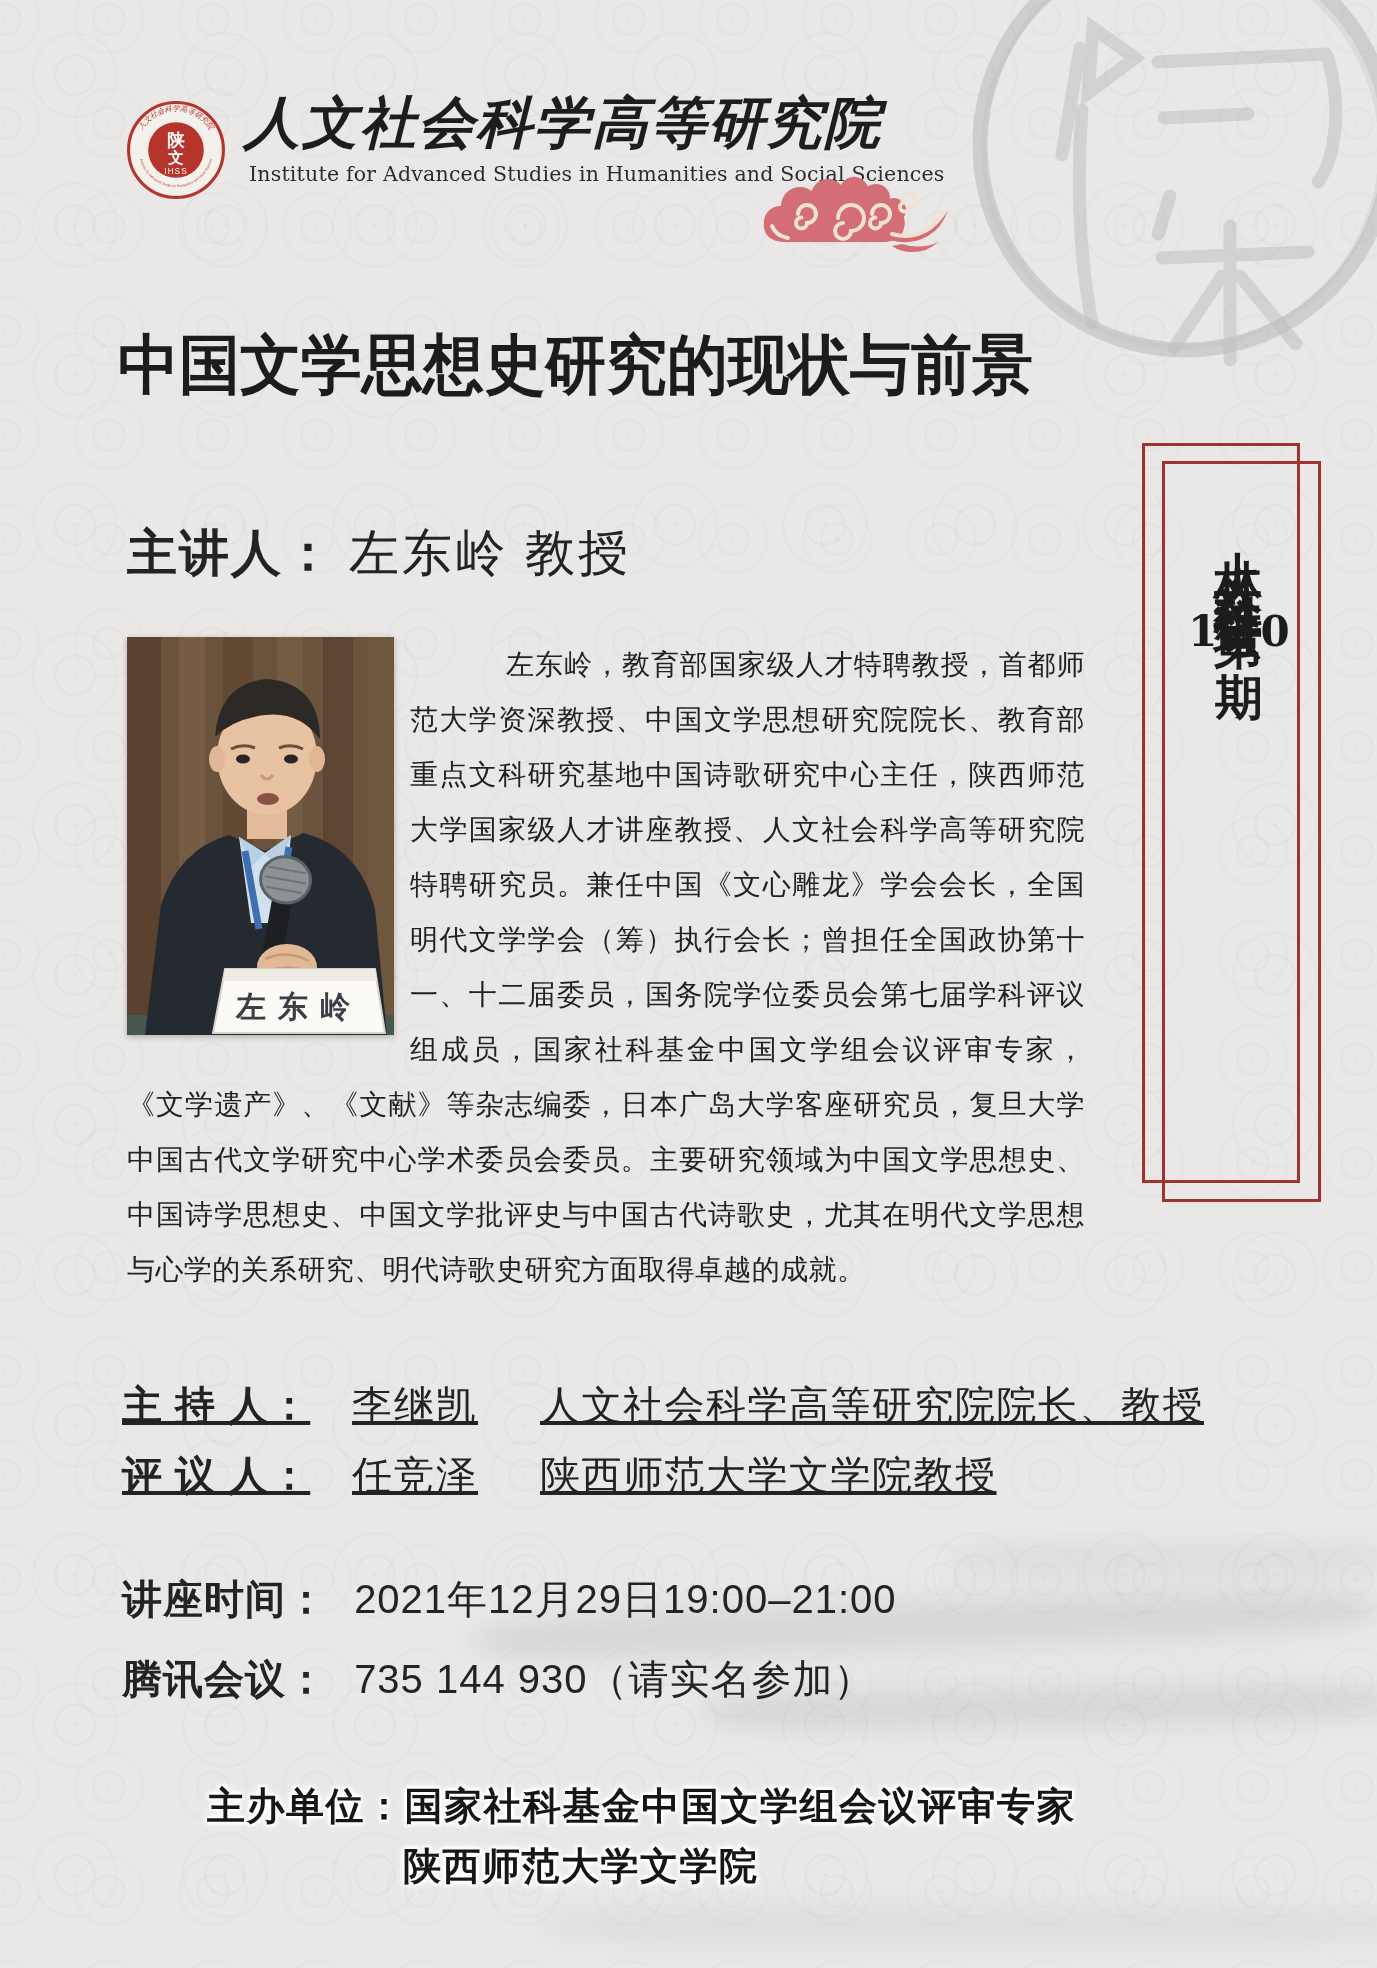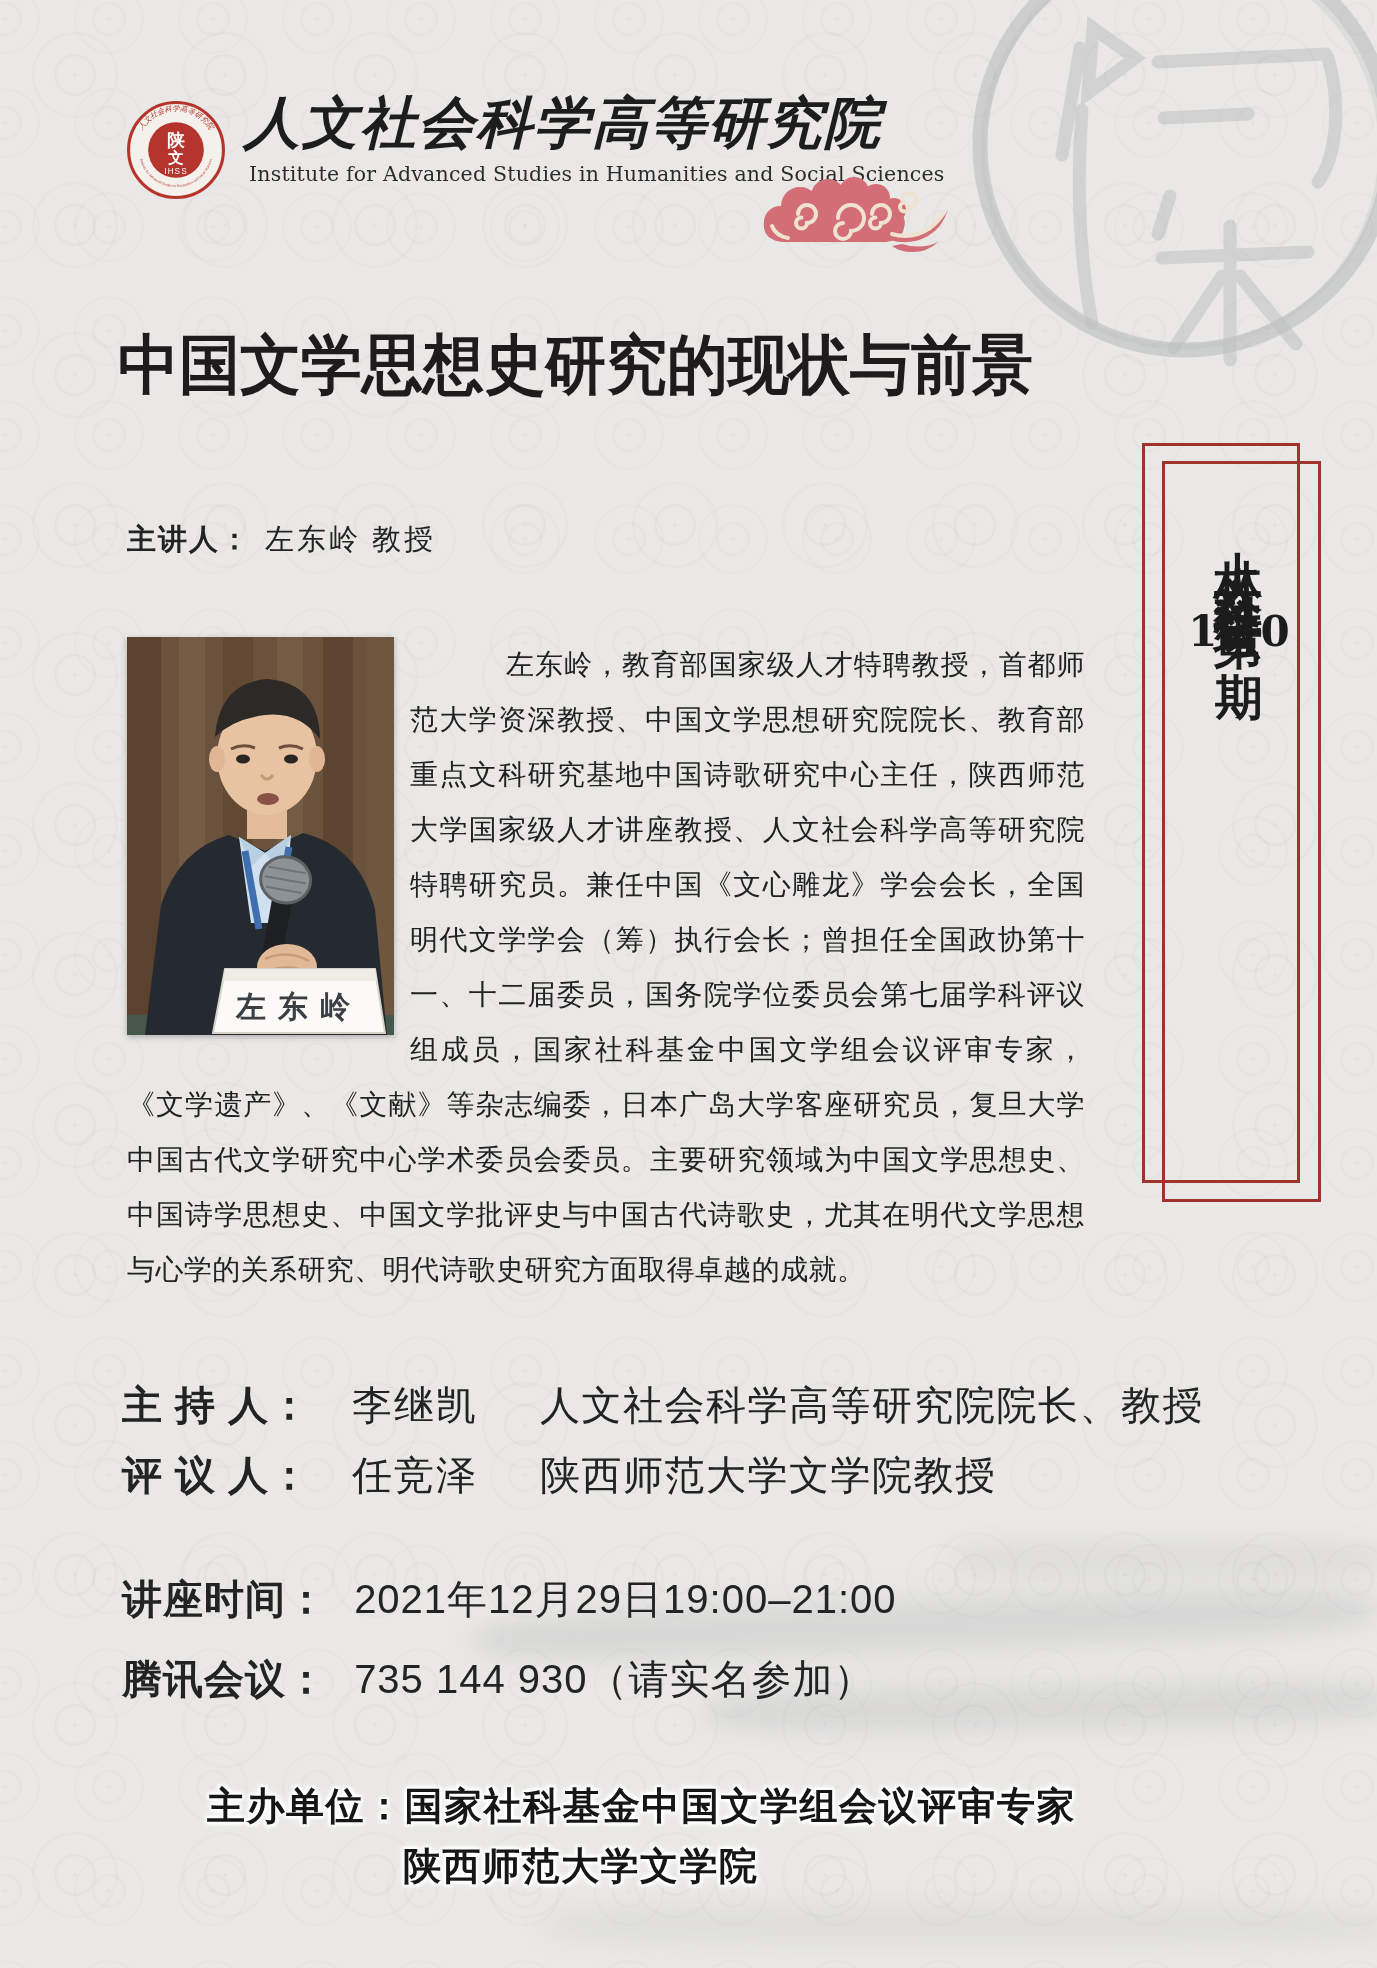--- a/index.html
+++ b/index.html
@@ -28,42 +28,42 @@
     letter-spacing:2px; color:#1d1d1d; white-space:nowrap;}
   .inst-en{position:absolute; left:249px; top:162px; font-family:var(--serif);
     font-size:20.5px; color:#2c2c2c; letter-spacing:.2px; white-space:nowrap;}
   .cloud-svg{position:absolute; left:742px; top:170px; width:208px; height:88px;}
   .stamp-svg{position:absolute; left:930px; top:-70px; width:470px; height:470px; opacity:.55;}
   
   .poster-title{position:absolute; left:118px; top:322px; width:940px;
     font-size:61px; font-weight:900; letter-spacing:0px; color:#1d1b1b;
     transform:scaleY(1.06); transform-origin:left top; white-space:nowrap;}
   
-  .speaker-row{position:absolute; left:127px; top:520px; font-size:29px; white-space:nowrap;}
+  .speaker-row{position:absolute; left:127px; top:520px; font-size:50px; white-space:nowrap;}
   .speaker-row .lbl{font-weight:bold; letter-spacing:2px;}
   .speaker-row .val{font-weight:normal; letter-spacing:3px; margin-left:14px;}
   
   .bio-wrap{position:absolute; left:127px; top:637px; width:958px;}
   .photo-box{float:left; width:267px; height:398px; margin:0 16px 12px 0;
     box-shadow:0 2px 6px rgba(0,0,0,.25);}
   .bio-text{margin:0; font-size:28px; line-height:55px; text-align:justify;
     text-indent:96px; color:#222; letter-spacing:.4px;}
   
   .frame{position:absolute; border:3px solid var(--red); background:transparent;}
   .frame.outer{left:1142px; top:443px; width:152px; height:734px;}
   .frame.inner{left:1162px; top:461px; width:153px; height:735px;}
   .banner-text{position:absolute; left:1168px; top:512px; width:142px; height:640px;
     display:flex; flex-direction:column; align-items:center; gap:6px;
     font-family:var(--serif); color:#1c1c1c;}
   .banner-prefix{writing-mode:vertical-rl; text-orientation:upright;
     font-size:48px; font-weight:bold; letter-spacing:9px; line-height:1;}
   .banner-number{font-size:42px; font-weight:bold; letter-spacing:7px; margin-top:8px; text-indent:7px;}
   .banner-suffix{font-size:48px; font-weight:bold; margin-top:4px;}
   
-  .people{position:absolute; left:122px; top:1362px; display:flex; flex-direction:column; gap:14px;}
+  .people{position:absolute; left:122px; top:1362px; display:flex; flex-direction:column; gap:14px;text-decoration:underline;}
   .p-row{display:flex; align-items:baseline; font-size:40px; height:56px; white-space:nowrap;}
   .p-row .lbl{font-weight:bold; width:230px; letter-spacing:1px;}
   .p-row .nm{width:152px; letter-spacing:2px;}
   .p-row .ttl{margin-left:36px; letter-spacing:1.5px;margin-top:16px;}
   .sched-row{position:absolute; left:122px; font-size:40px; white-space:nowrap;}
   .sched-row .lbl{font-weight:bold; letter-spacing:1px;}
   .sched-row .val{margin-left:16px; letter-spacing:1px;}
   .row-time{top:1572px;} .row-meet{top:1652px;}
   
   .org{position:absolute; left:207px; top:1776px; font-size:38px; font-weight:bold;

